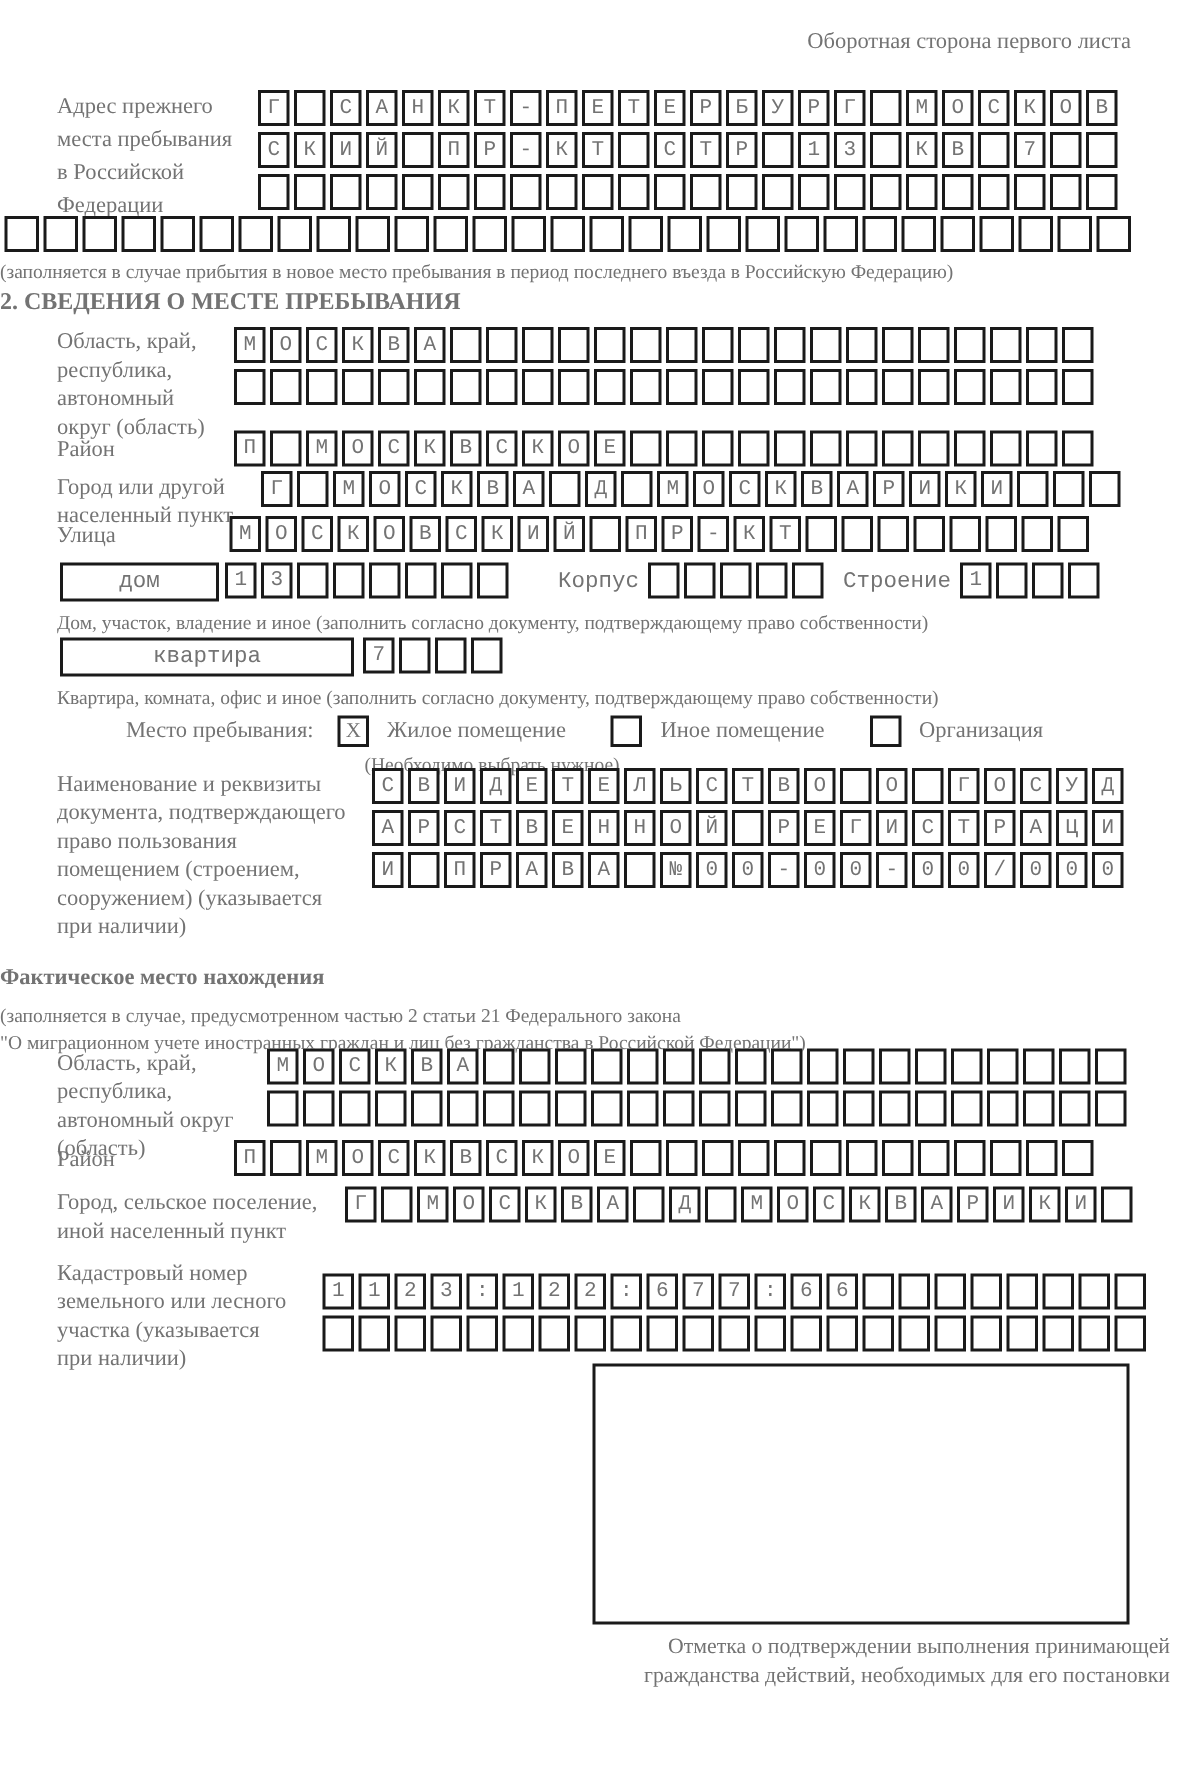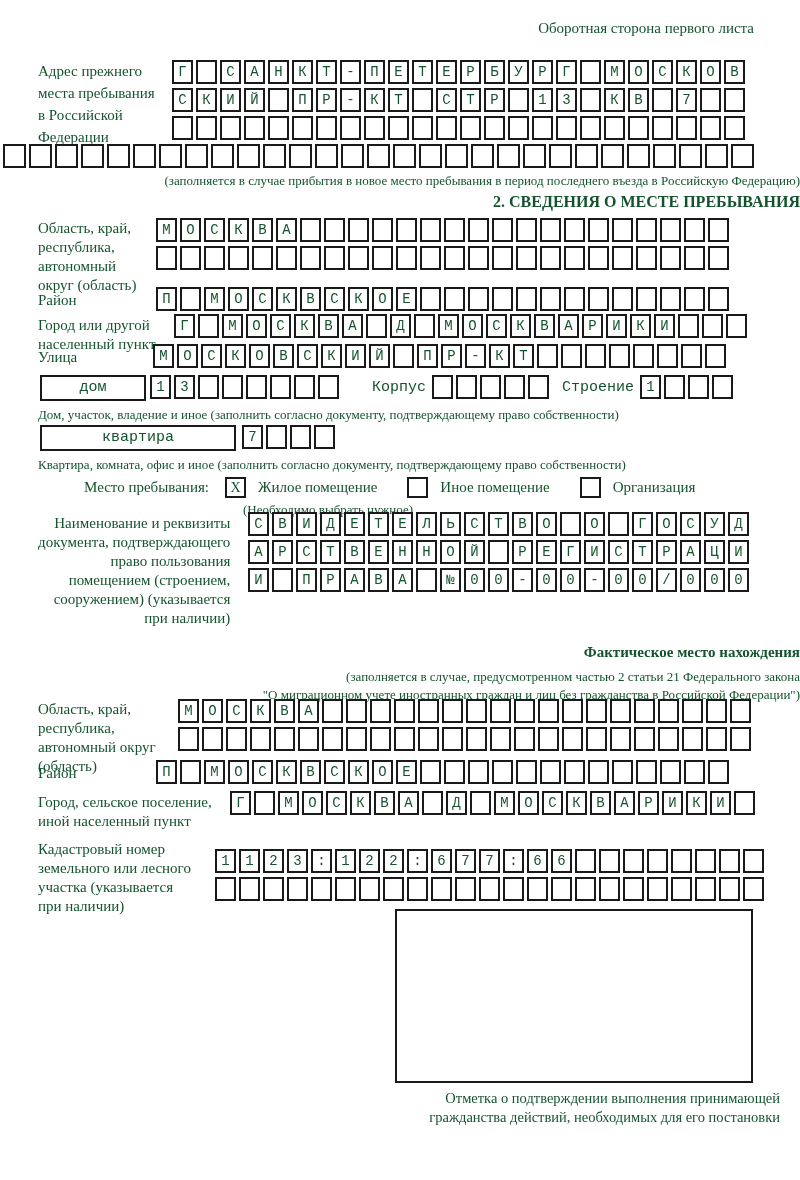--- a/index.html
+++ b/index.html
@@ -1,31 +1,31 @@
 <!DOCTYPE html>
 <html><head>
 <meta charset="utf-8">
 <style>
   html,body{margin:0;padding:0;background:#fff;}
   .page{position:relative;width:800px;height:1180px;background:#ffffff;
-        font-family:"Liberation Serif","DejaVu Serif",serif;color:#14532d;overflow:hidden;}
+        font-family:"Liberation Serif","DejaVu Serif",serif;color:#737373;overflow:hidden;}
   .abs{position:absolute;}
   .lbl{font-size:15px;line-height:19px;}
   .lbl-w{line-height:22px;}
   .cellrow{white-space:nowrap;line-height:0;font-family:Liberation Mono, monospace;}
   .cell{display:inline-block;box-sizing:border-box;width:21px;height:24px;border:2px solid #1a1a1a;
         margin-right:3px;text-align:center;font-size:14px;line-height:20px;vertical-align:top;background:#fff;}
   .fullrow .cell{width:23px;}
   .wbox{display:inline-block;box-sizing:border-box;height:26px;border:2px solid #1a1a1a;
         text-align:center;font-size:15px;line-height:22px;vertical-align:top;}
   .house-box{width:106px;}
   .apt-box{width:196px;}
   .inlbl{display:inline-block;font-size:15px;line-height:26px;vertical-align:top;}
   .cap{font-size:13px;line-height:17px;}
-  .center{left:0;width:800px;text-align:right;}
+  .center{left:0;width:800px;text-align:left;}
   .title{font-size:16px;font-weight:bold;}
   .chk{display:inline-block;box-sizing:border-box;width:21px;height:21px;border:2px solid #1a1a1a;
        text-align:center;font-size:14px;line-height:17px;vertical-align:middle;margin:0 8px 0 12px;}
   .staylbl{font-size:15px;vertical-align:middle;}
   .opt{margin-right:14px;}
   .note{font-size:15px;}
   .stamp{box-sizing:border-box;border:2px solid #1a1a1a;background:#fff;}
 </style>
 </head>
 <body>
@@ -83,21 +83,21 @@
     <span class="staylbl">Место пребывания:</span>
     <span class="chk">X</span>
     <span class="staylbl opt">Жилое помещение</span>
     <span class="chk"></span>
     <span class="staylbl opt">Иное помещение</span>
     <span class="chk"></span>
     <span class="staylbl">Организация</span>
   </div>
   <div class="abs cap" style="left:243px;top:501px;">(Необходимо выбрать нужное)</div>
 
-  <div class="abs lbl" style="left:38px;top:514px;text-align:right;">
+  <div class="abs lbl" style="left:38px;top:514px;">
     <div>Наименование и реквизиты</div>
     <div>документа, подтверждающего</div>
     <div>право пользования</div>
     <div>помещением (строением,</div>
     <div>сооружением) (указывается</div>
     <div>при наличии)</div>
   </div>
   <div class="abs cellrow" style="left:248px;top:512px;"><span class="cell">С</span><span class="cell">В</span><span class="cell">И</span><span class="cell">Д</span><span class="cell">Е</span><span class="cell">Т</span><span class="cell">Е</span><span class="cell">Л</span><span class="cell">Ь</span><span class="cell">С</span><span class="cell">Т</span><span class="cell">В</span><span class="cell">О</span><span class="cell"></span><span class="cell">О</span><span class="cell"></span><span class="cell">Г</span><span class="cell">О</span><span class="cell">С</span><span class="cell">У</span><span class="cell">Д</span></div>
   <div class="abs cellrow" style="left:248px;top:540px;"><span class="cell">А</span><span class="cell">Р</span><span class="cell">С</span><span class="cell">Т</span><span class="cell">В</span><span class="cell">Е</span><span class="cell">Н</span><span class="cell">Н</span><span class="cell">О</span><span class="cell">Й</span><span class="cell"></span><span class="cell">Р</span><span class="cell">Е</span><span class="cell">Г</span><span class="cell">И</span><span class="cell">С</span><span class="cell">Т</span><span class="cell">Р</span><span class="cell">А</span><span class="cell">Ц</span><span class="cell">И</span></div>
   <div class="abs cellrow" style="left:248px;top:568px;"><span class="cell">И</span><span class="cell"></span><span class="cell">П</span><span class="cell">Р</span><span class="cell">А</span><span class="cell">В</span><span class="cell">А</span><span class="cell"></span><span class="cell">№</span><span class="cell">0</span><span class="cell">0</span><span class="cell">-</span><span class="cell">0</span><span class="cell">0</span><span class="cell">-</span><span class="cell">0</span><span class="cell">0</span><span class="cell">/</span><span class="cell">0</span><span class="cell">0</span><span class="cell">0</span></div>

